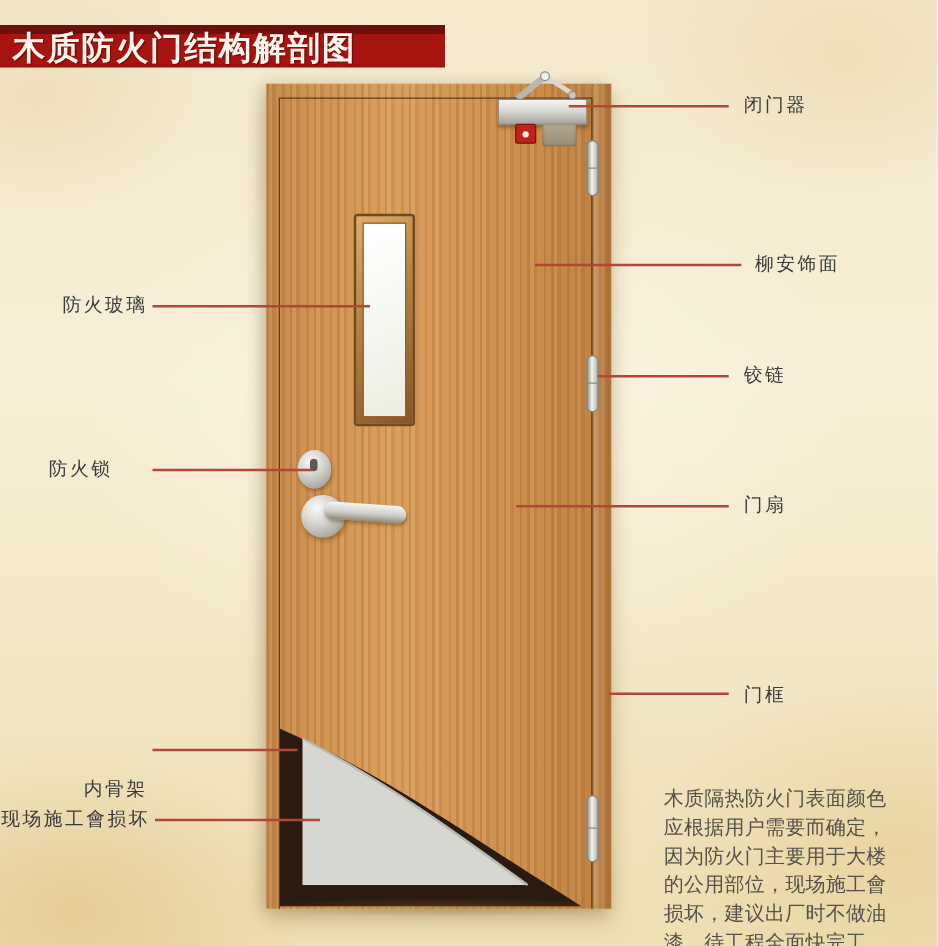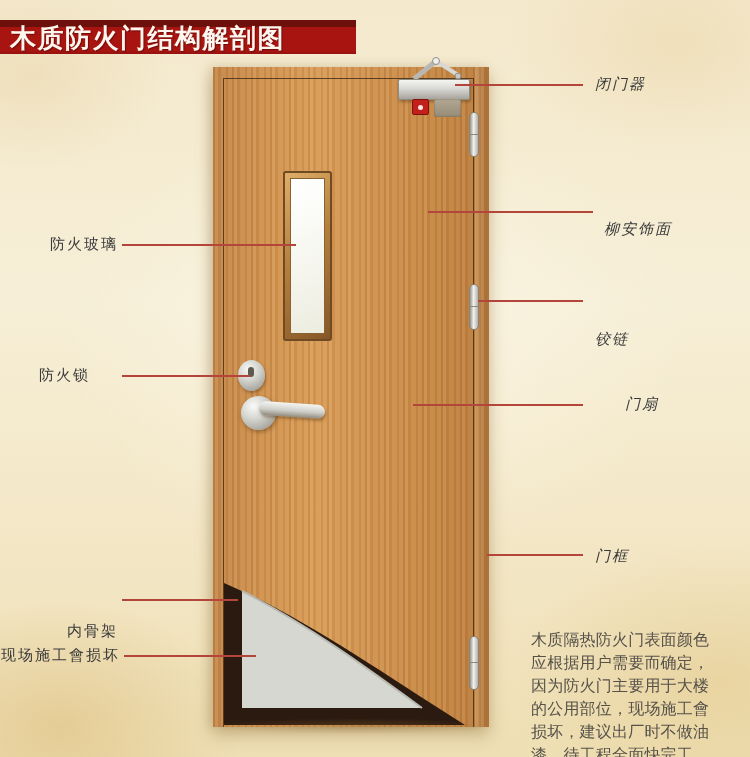--- a/index.html
+++ b/index.html
@@ -106,21 +106,21 @@
   .hinge-2{top:217px;height:46px;}
   .hinge-3{top:569px;height:54px;}
   .cutaway{position:absolute;left:0;top:500px;width:276px;height:160px;}
   
   .line{position:absolute;height:2px;z-index:5;}
   
   .lab{
     position:absolute;font-size:15px;font-weight:500;color:#3a3a3a;
     letter-spacing:2px;white-space:nowrap;z-index:6;
   }
-  .lab-right{text-align:right;font-style:italic;}
+  .lab-right{text-align:right;}
   .lab-left{text-align:right;}
   
   .desc{
     position:absolute;left:531px;top:614px;width:194px;
     font-size:16px;line-height:23px;color:#56524a;letter-spacing:.2px;
     word-break:break-all;z-index:6;margin-top:14px;
   }
   .floor-shadow{
     position:absolute;left:210px;top:718px;width:290px;height:16px;
     background:radial-gradient(closest-side,rgba(140,100,45,.35),rgba(140,100,45,0));
@@ -182,23 +182,23 @@
   <div class="line" style="left:478px;top:300px;width:105px;background:#b4453a;"></div>
   <div class="line" style="left:413px;top:404px;width:170px;background:#b4453a;"></div>
   <div class="line" style="left:487px;top:554px;width:96px;background:#b4453a;"></div>
 
   <div class="line" style="left:122px;top:244px;width:174px;background:#b4453a;"></div>
   <div class="line" style="left:122px;top:375px;width:128px;background:#b4453a;"></div>
   <div class="line" style="left:122px;top:599px;width:116px;background:#b4453a;"></div>
   <div class="line" style="left:124px;top:655px;width:132px;background:#b4453a;"></div>
 
   <div class="lab lab-right" style="left:595px;top:75px;">闭门器</div>
-  <div class="lab lab-right" style="left:604px;top:220px;">柳安饰面</div>
-  <div class="lab lab-right" style="left:595px;top:291px;margin-top:39px;">铰链</div>
-  <div class="lab lab-right" style="left:595px;top:395px;margin-left:30px;">门扇</div>
+  <div class="lab lab-right" style="left:604px;top:202px;">柳安饰面</div>
+  <div class="lab lab-right" style="left:595px;top:291px;">铰链</div>
+  <div class="lab lab-right" style="left:595px;top:395px;">门扇</div>
   <div class="lab lab-right" style="left:595px;top:547px;">门框</div>
 
   <div class="lab lab-left" style="right:632px;top:235px;">防火玻璃</div>
   <div class="lab lab-left" style="right:660px;top:366px;">防火锁</div>
   <div class="lab lab-left" style="right:632px;top:622px;">内骨架</div>
   <div class="lab lab-left" style="right:630px;top:646px;">现场施工會损坏</div>
 
   <div class="desc">木质隔热防火门表面颜色应根据用户需要而确定，因为防火门主要用于大楼的公用部位，现场施工會损坏，建议出厂时不做油漆，待工程全面快完工时，在现场做油漆。达到更科学化更人性化的服务。</div>
 
 </div>

